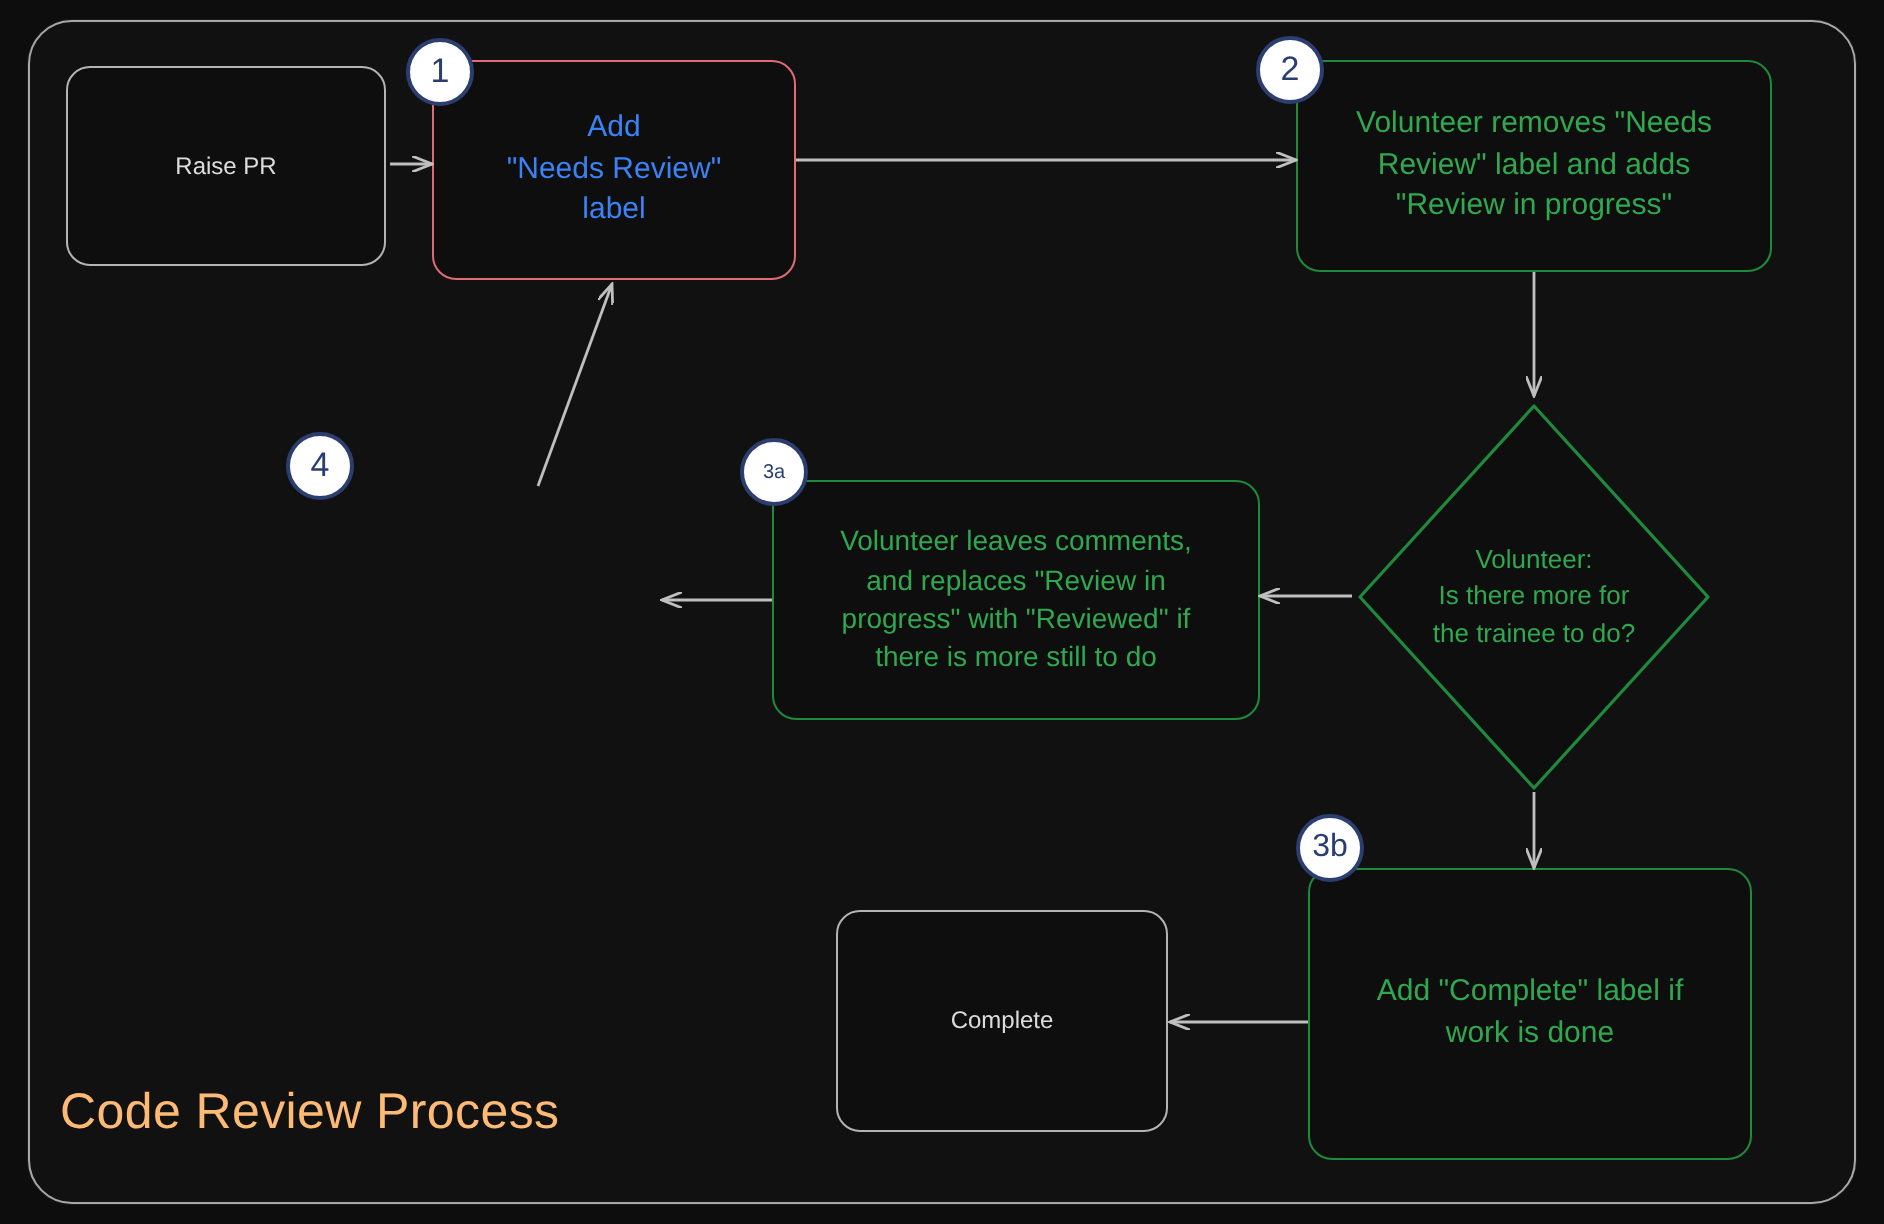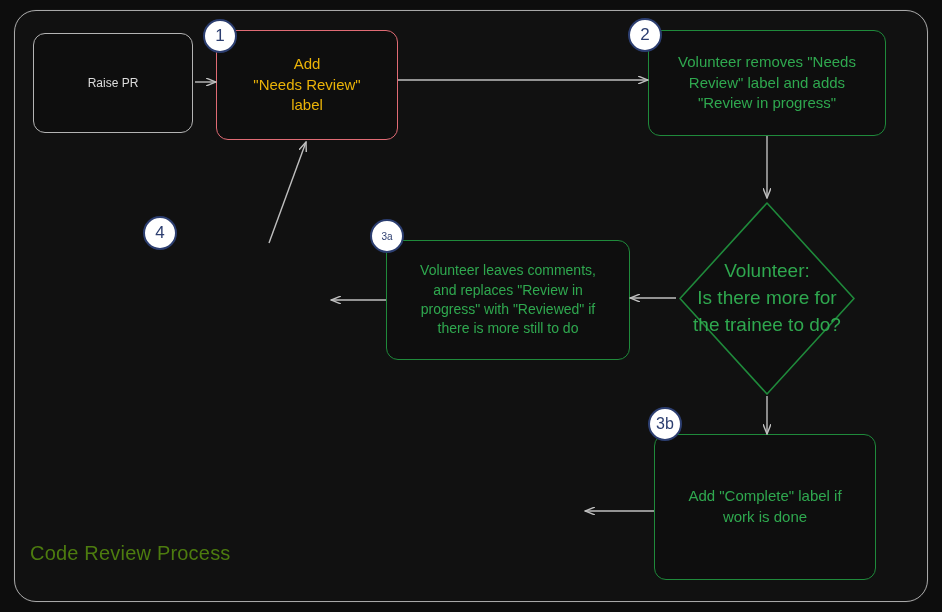--- a/index.html
+++ b/index.html
@@ -25,53 +25,53 @@
     height: 592px;
     border: 1.5px solid #a8a8a8;
     border-radius: 22px;
     background: #111111;
     box-shadow: 0 0 0 0.5px rgba(255,255,255,0.06);
   }
   #title {
     position: absolute;
     left: 30px;
     top: 542px;
-    font-size: 20px;
-    color: #4d7c0f;
+    font-size: 25px;
+    color: #fdba74;
     letter-spacing: 0.2px;
     white-space: nowrap;
   }
   
   .node {
     position: absolute;
     border-radius: 12px;
     display: flex;
     align-items: center;
     justify-content: center;
     text-align: center;
     line-height: 1.38;
     padding: 4px 8px;
     background: #0e0e0e;
   }
   .node .nodetext { display: block; white-space: pre-line; }
   .node.neutral { border: 1.6px solid #b4b4b4; color: #dcdcdc; font-size: 12px; }
-  .node.red     { border: 1.6px solid #e06b74; color: #eab308; font-size: 15px; }
+  .node.red     { border: 1.6px solid #e06b74; color: #3b82f6; font-size: 15px; }
   .node.green   { border: 1.6px solid #1f8a3b; color: #2fa84f; font-size: 15px; }
 
   
   .diamond-wrap { position: absolute; }
   .diamond-wrap svg { position: absolute; left: 0; top: 0; overflow: visible; }
   .diamond-label {
     position: absolute;
     left: 0; top: 0;
     width: 100%; height: 100%;
     display: flex; align-items: center; justify-content: center;
     text-align: center;
     color: #2fa84f;
-    font-size: 19px;
+    font-size: 13px;
     line-height: 1.42;
     white-space: pre-line;
   }
   
   .badge {
     position: absolute;
     width: 34px; height: 34px;
     border-radius: 50%;
     background: #ffffff;
     border: 2.2px solid #2c3e70;
@@ -169,16 +169,19 @@
   </div>
 
   <div class="node green" style="left:654px; top:434px; width:222px; height:146px;">
     <span class="nodetext">Add "Complete" label if
 work is done</span>
   </div>
   <div class="badge" style="left:648px; top:407px; font-size:16px;text-align:right;">
     <span>3b</span>
   </div>
 
+  <div class="node neutral" style="left:418px; top:455px; width:166px; height:111px;">
+    <span class="nodetext">Complete</span>
+  </div>
 
   <div id="title">Code Review Process</div>
 
 </div>
 
 </body></html>

